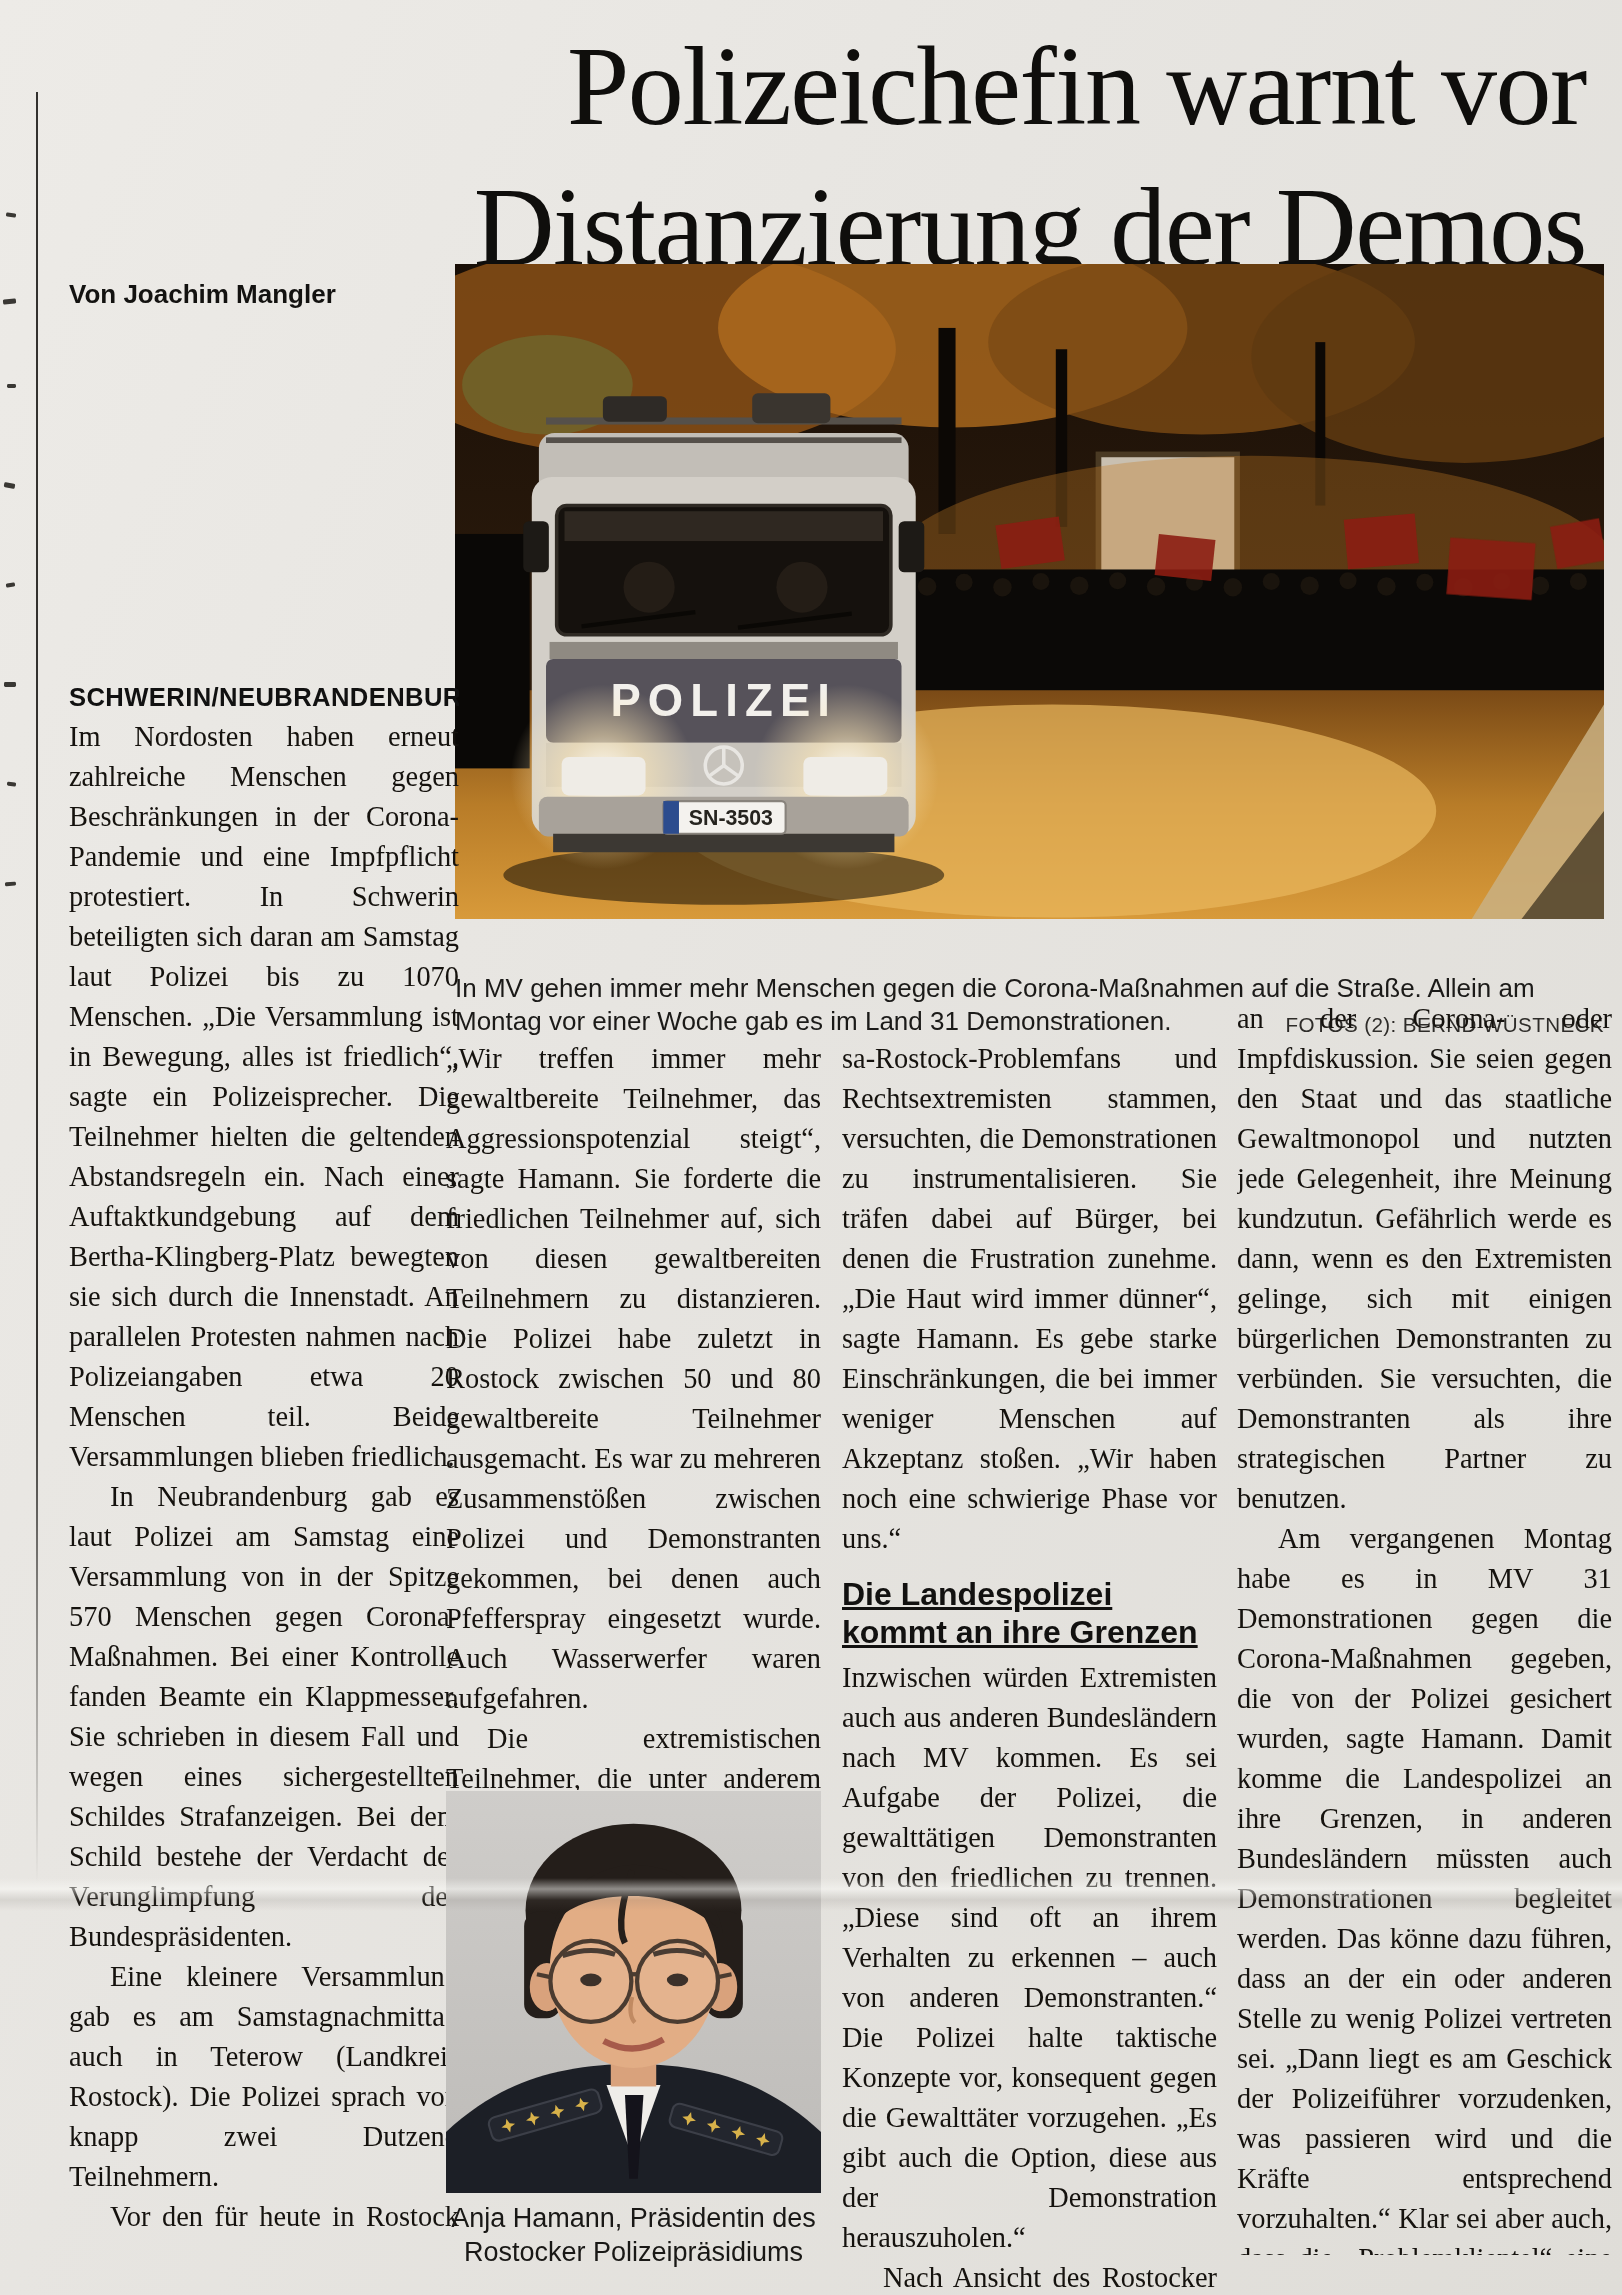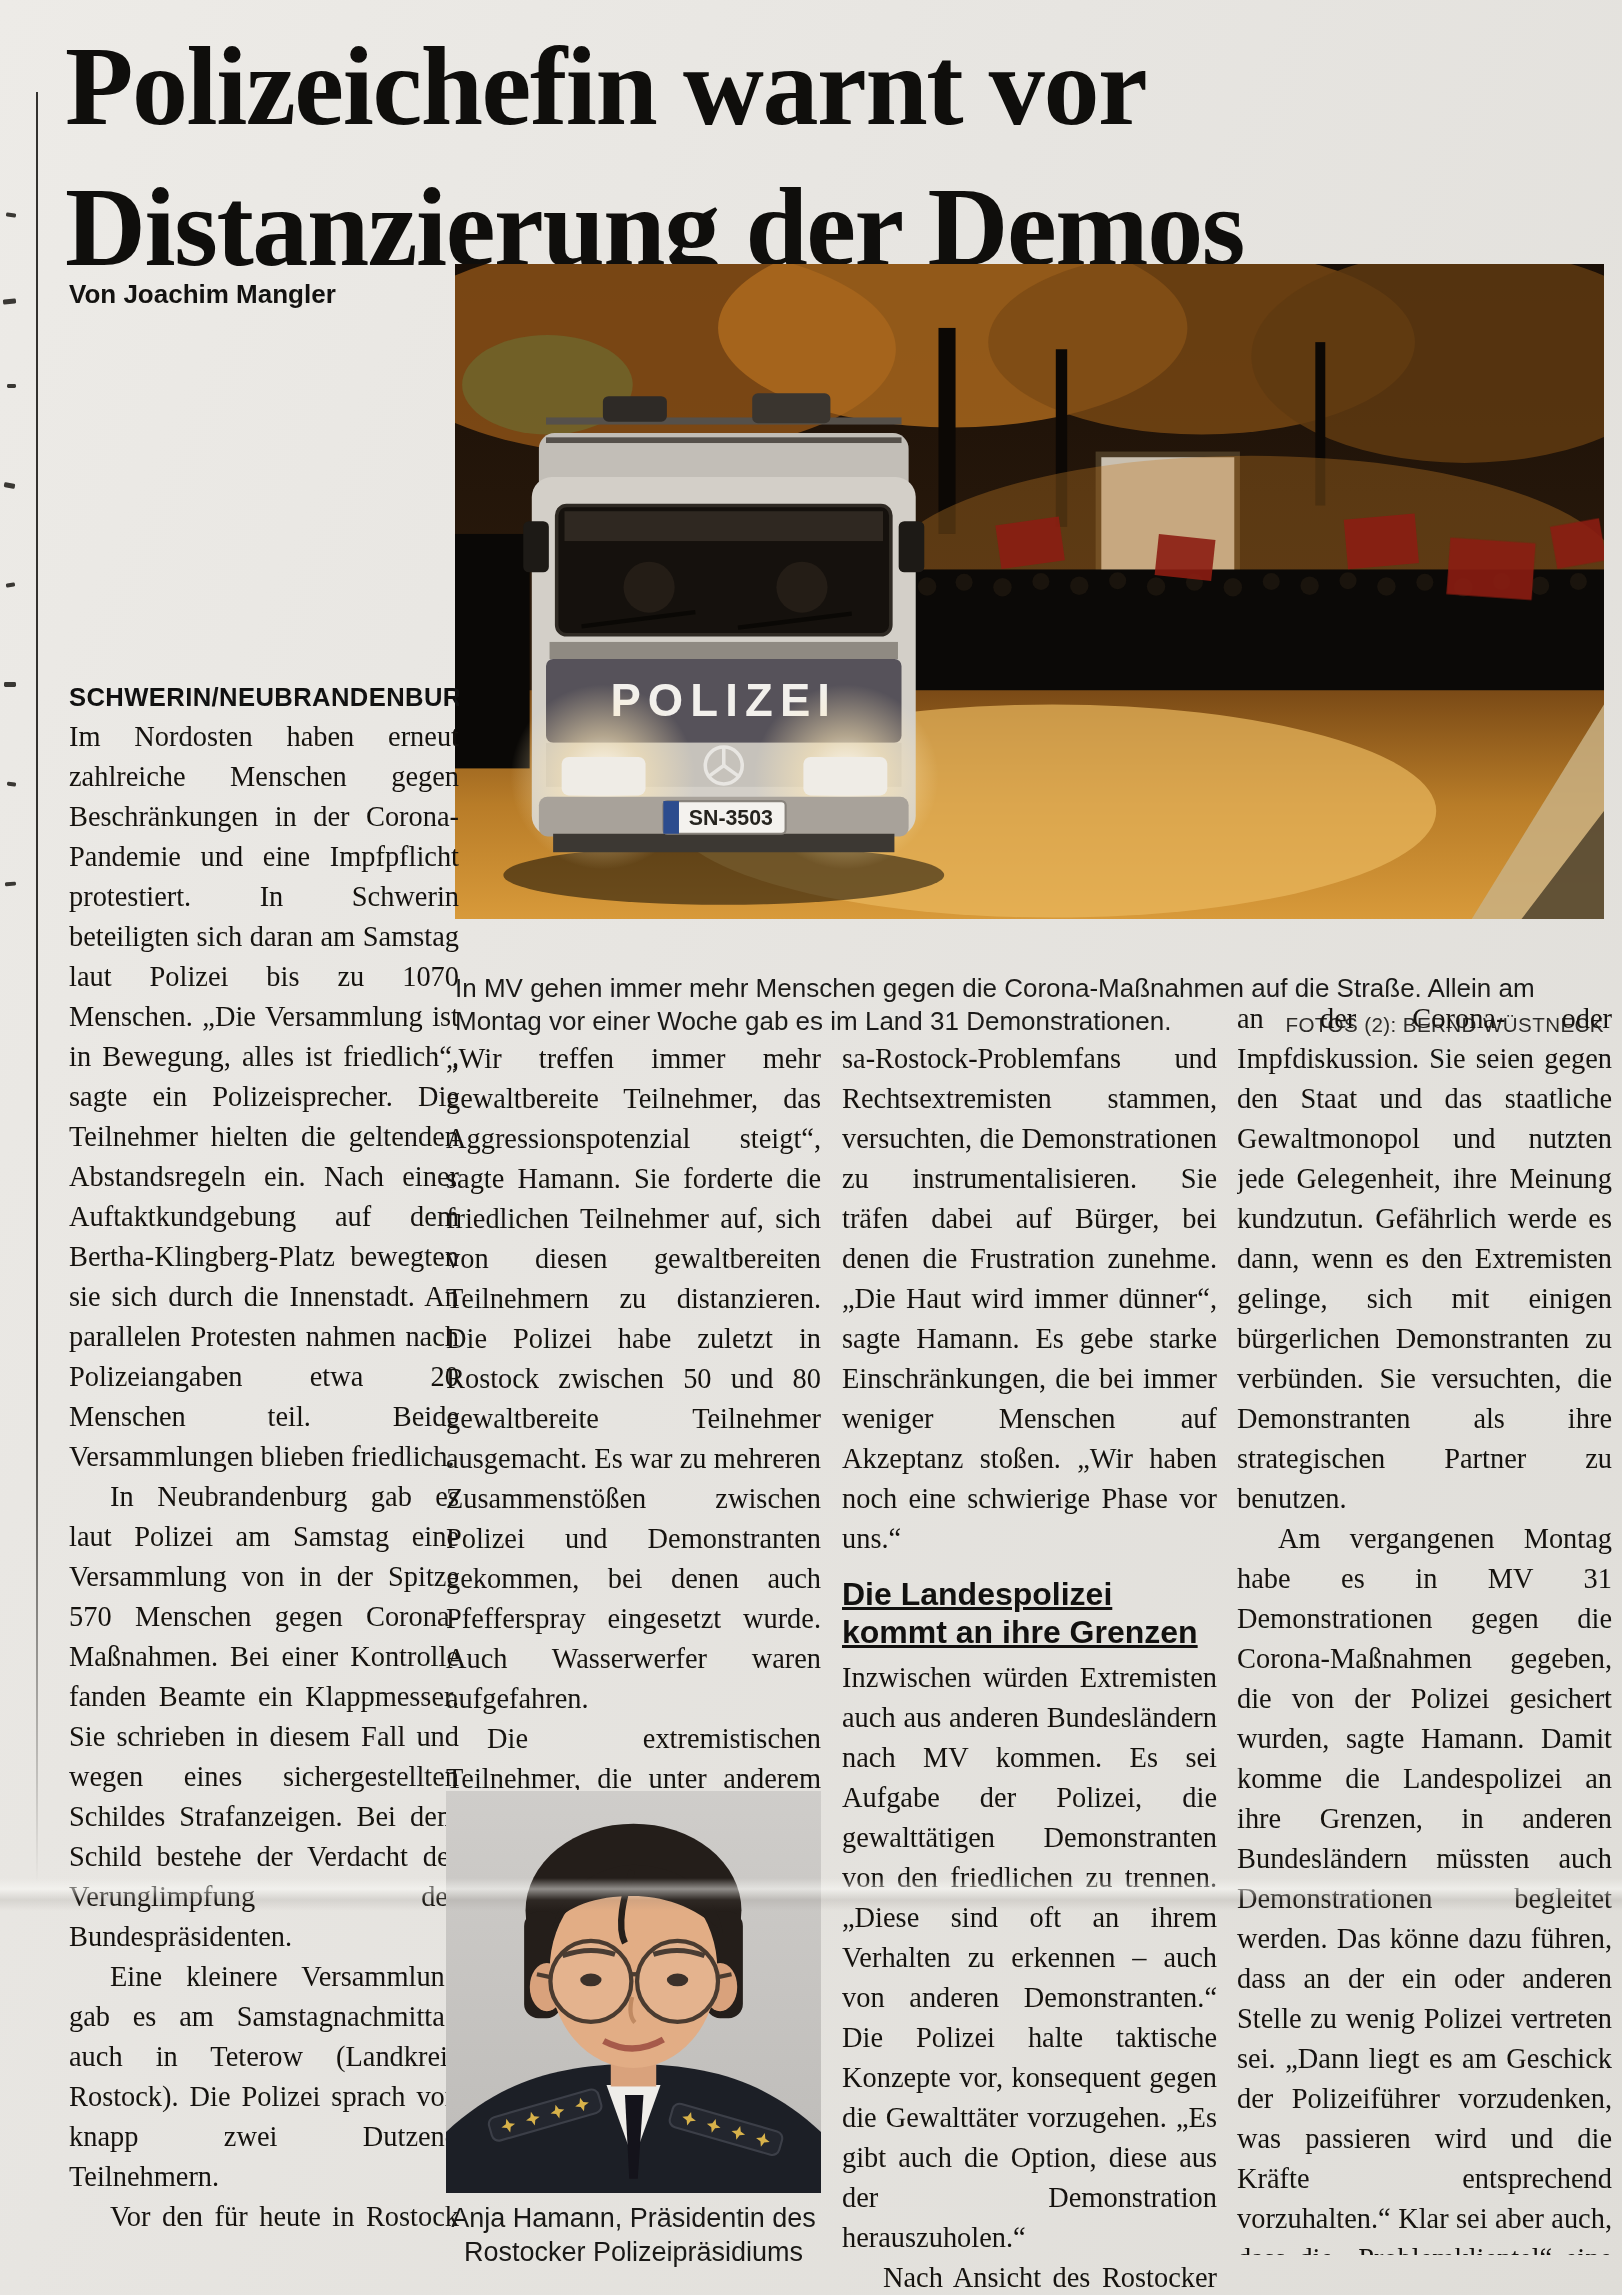--- a/index.html
+++ b/index.html
@@ -7,22 +7,22 @@
     position:relative; width:1622px; height:2295px; overflow:hidden;
     background:linear-gradient(115deg,#edebe7 0%,#e7e5e1 40%,#dfddd8 100%);
     font-family:"Liberation Serif", serif; color:#16130f;
   }
   
   .edge-line { position:absolute; left:36px; top:92px; width:2.1px; height:1791px;
     background:linear-gradient(#33312e,#33312e 72%,rgba(51,49,46,0)); }
   .edge-mark { position:absolute; background:#3a3834; border-radius:1.4px; }
 
   .headline { position:absolute; left:65px; top:15.6px; width:1521px;
-    font-family:"Liberation Serif", serif; font-weight:700; letter-spacing:-1.4px;
-    font-size:112px; line-height:141px; color:#0f0e0c; }
+    font-family:"Liberation Serif", serif; font-weight:400; letter-spacing:-1.4px;
+    font-size:112px; line-height:141px; color:#0f0e0c;text-align:right; }
 
   .byline { position:absolute; left:69px; top:279px;
     font:700 26px "Liberation Sans", sans-serif; color:#131210; }
 
   .lead { position:absolute; left:69px; top:331px; width:402px;
     font:400 29px/37px "Liberation Sans", sans-serif; color:#1a1815; }
 
   .col { position:absolute; text-align:justify; overflow:hidden;
     font-size:28.4px; line-height:40px; color:#15120e; }
   .col p { margin:0; }

